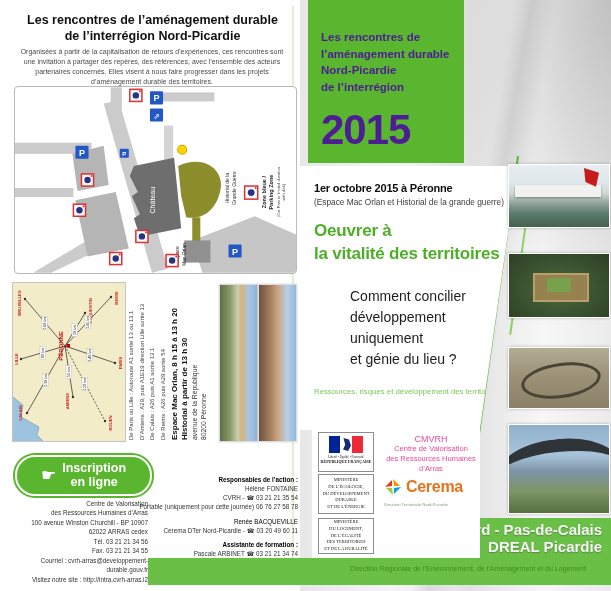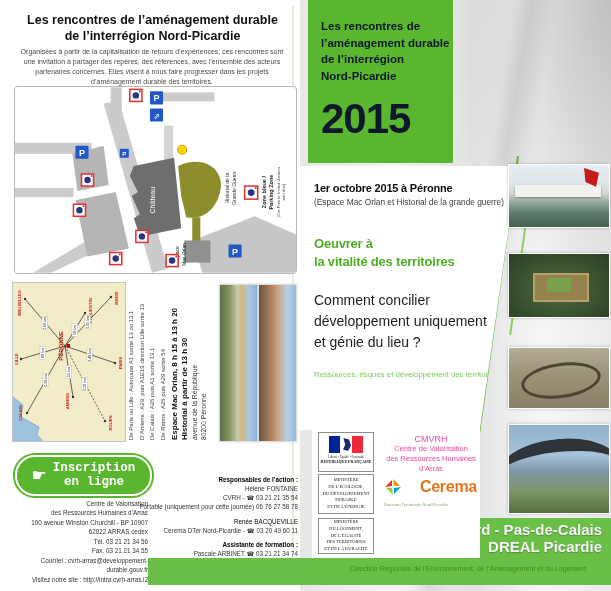--- a/index.html
+++ b/index.html
@@ -30,47 +30,47 @@
   .strip1{left:219px;top:284px;background:linear-gradient(90deg,#5e6e46 0%,#8c9a66 28%,
           #c8cfb0 48%,#d8b27a 58%,#a9c6e2 78%,#8ab4de 100%);}
   .strip2{left:258px;top:284px;background:linear-gradient(90deg,#6e5340 0%,#a07a5a 28%,
           #caa37e 50%,#b9d0e6 76%,#8fb9de 100%);}
 
   .insc-btn{left:15px;top:455px;width:133px;height:37px;background:var(--green,#5ab52f);
             border:2px solid #fff;box-shadow:0 0 0 2px var(--green,#5ab52f);
             border-radius:20px;display:flex;align-items:center;justify-content:center;
             gap:6px;cursor:pointer;}
   .insc-btn .hand{color:#fff;font-size:17px;line-height:1;}
-  .insc-btn .lbl{color:#fff;font-weight:bold;font-size:12.5px;line-height:1.05;text-align:center;font-family:Liberation Mono, monospace;}
+  .insc-btn .lbl{color:#fff;font-weight:bold;font-size:12.5px;line-height:1.05;text-align:center;}
 
   .contact{left:0;top:499px;width:148px;text-align:right;font-size:6.3px;
            line-height:1.5;color:#333;}
   .resp{left:130px;top:470px;width:168px;text-align:right;font-size:6.3px;
         line-height:1.45;color:#333;}
   .resp .hd{font-weight:bold;color:#000;margin-top:5px;}
 
   
   .right-bg{left:300px;top:0;width:311px;height:591px;
     background:
       radial-gradient(ellipse at 100% 0%, rgba(130,130,130,.40), transparent 38%),
       linear-gradient(100deg, rgba(255,255,255,0) 52%, rgba(195,195,195,.45) 56%, rgba(255,255,255,0) 62%),
       linear-gradient(90deg,#e7e7e7 0%,#f5f5f5 30%,#e2e2e2 55%,#f7f7f7 78%,#ebebeb 100%);}
-  .green-block{left:308px;top:0;width:145px;height:163px;background:var(--green,#5ab52f);
-               color:#0f172a;padding:18px 0 0 13px;box-sizing:border-box;}
+  .green-block{left:308px;top:0;width:156px;height:163px;background:var(--green,#5ab52f);
+               color:#4c1d95;padding:29px 0 0 13px;box-sizing:border-box;}
   .green-block .t{font-weight:bold;font-size:11.5px;line-height:1.45;}
   .green-block .year{font-weight:bold;font-size:42px;letter-spacing:-1px;margin-top:10px;}
 
   .event-box{left:300px;top:166px;width:222px;height:264px;background:#fff;
              clip-path:polygon(0 0,98% 0,81% 100%,0 100%);
              padding:16px 0 0 14px;box-sizing:border-box;}
   .ev-date{font-weight:bold;font-size:11px;color:#0d0d0d;letter-spacing:-.2px;}
   .ev-note{font-size:8.3px;color:#3d3d3d;margin-top:3px;}
-  .ev-theme{font-weight:bold;font-size:13px;line-height:1.35;
-            color:var(--accent-green,#4fae27);margin-top:28px;letter-spacing:-.2px;}
-  .ev-q{font-size:14px;line-height:1.5;color:#1d1d1d;margin-top:20px;}
+  .ev-theme{font-weight:bold;font-size:17px;line-height:1.35;
+            color:var(--accent-green,#4fae27);margin-top:13px;letter-spacing:-.2px;}
+  .ev-q{font-size:14px;line-height:1.5;color:#1d1d1d;margin-top:20px;margin-left:36px;}
   .ev-tag{font-size:7.8px;color:#7cc85a;margin-top:17px;}
 
   .diag{width:2px;background:var(--green,#5ab52f);transform-origin:top left;transform:rotate(8deg);}
   .diag1{left:517px;top:156px;height:432px;}
   .diag2{left:527px;top:208px;height:128px;background:#8ccf63;}
 
   .photo{left:508px;width:100px;border:1px solid #fff;box-shadow:0 0 3px rgba(0,0,0,.25);
          overflow:hidden;}
   .p1{top:164px;height:62px;background:linear-gradient(180deg,#e8eef2 0%,#dde6ea 30%,
       #cfd8d2 46%,#8fa399 62%,#5c7a6e 78%,#47604f 100%);}
@@ -100,21 +100,21 @@
               clip-path:polygon(25% 0,80% 12%,100% 60%,70% 100%,20% 88%,42% 52%);}
   .motto{font-family:"Liberation Serif",serif;font-size:3.2px;color:#222;margin-top:2px;}
   .repub{font-family:"Liberation Serif",serif;font-weight:bold;font-size:4px;color:#111;}
   .ministere{font-family:"Liberation Serif",serif;font-size:4.6px;line-height:1.5;color:#1c1c1c;
              white-space:pre-line;display:flex;align-items:center;justify-content:center;}
   .min1{top:48px;height:40px;}
   .min2{top:92px;height:36px;}
   .cmvrh{position:absolute;left:72px;top:8px;width:94px;color:#ec4899;font-weight:normal;text-align:center;}
   .cmvrh .c1{font-size:9px;}
   .cmvrh .c2{font-size:7.5px;line-height:1.3;}
-  .cerema-row{position:absolute;left:72px;top:52px;display:flex;align-items:center;gap:18px;}
+  .cerema-row{position:absolute;left:72px;top:52px;display:flex;align-items:center;gap:4px;}
   .cerema-txt{font-weight:bold;font-size:16px;color:#e8731a;letter-spacing:-.3px;}
   .cerema-sub{position:absolute;left:72px;top:76px;font-size:4.2px;color:#8aa07a;}
 
   .band-tall{left:380px;top:518px;width:231px;height:67px;background:var(--band-green,#6abf46);}
   .band-thin{left:148px;top:558px;width:463px;height:27px;background:var(--band-green,#6abf46);}
   .dreal{left:388px;top:521px;width:214px;text-align:right;font-weight:bold;font-size:15px;
          line-height:1.15;color:#f4f4f4;text-shadow:0 1px 1px rgba(70,70,70,.45);}
   .dreal-sub{left:330px;top:565px;width:276px;text-align:center;font-size:7px;color:#3e8f1c;}
 
   svg text{font-family:"Liberation Sans",sans-serif;}
@@ -325,22 +325,22 @@
     <div>Cerema DTer Nord-Picardie - ☎ 03 20 49 60 11</div>
     <div class="hd">Assistante de formation :</div>
     <div>Pascale ARBINET ☎ 03 21 21 34 74</div>
   </div>
 
   <div class="abs right-bg"></div>
 
   <div class="abs green-block">
     <div class="t">Les rencontres de</div>
     <div class="t">l’aménagement durable</div>
+    <div class="t">Nord-Picardie</div>
     <div class="t">de l’interrégion</div>
-    <div class="t">Nord-Picardie</div>
     <div class="year">2015</div>
   </div>
 
   <div class="abs diag diag1"></div>
   <div class="abs diag diag2"></div>
 
   <div class="abs event-box">
     <div class="ev-date">1er octobre 2015 à Péronne</div>
     <div class="ev-note">(Espace Mac Orlan et Historial de la grande guerre)</div>
     <div class="ev-theme">

